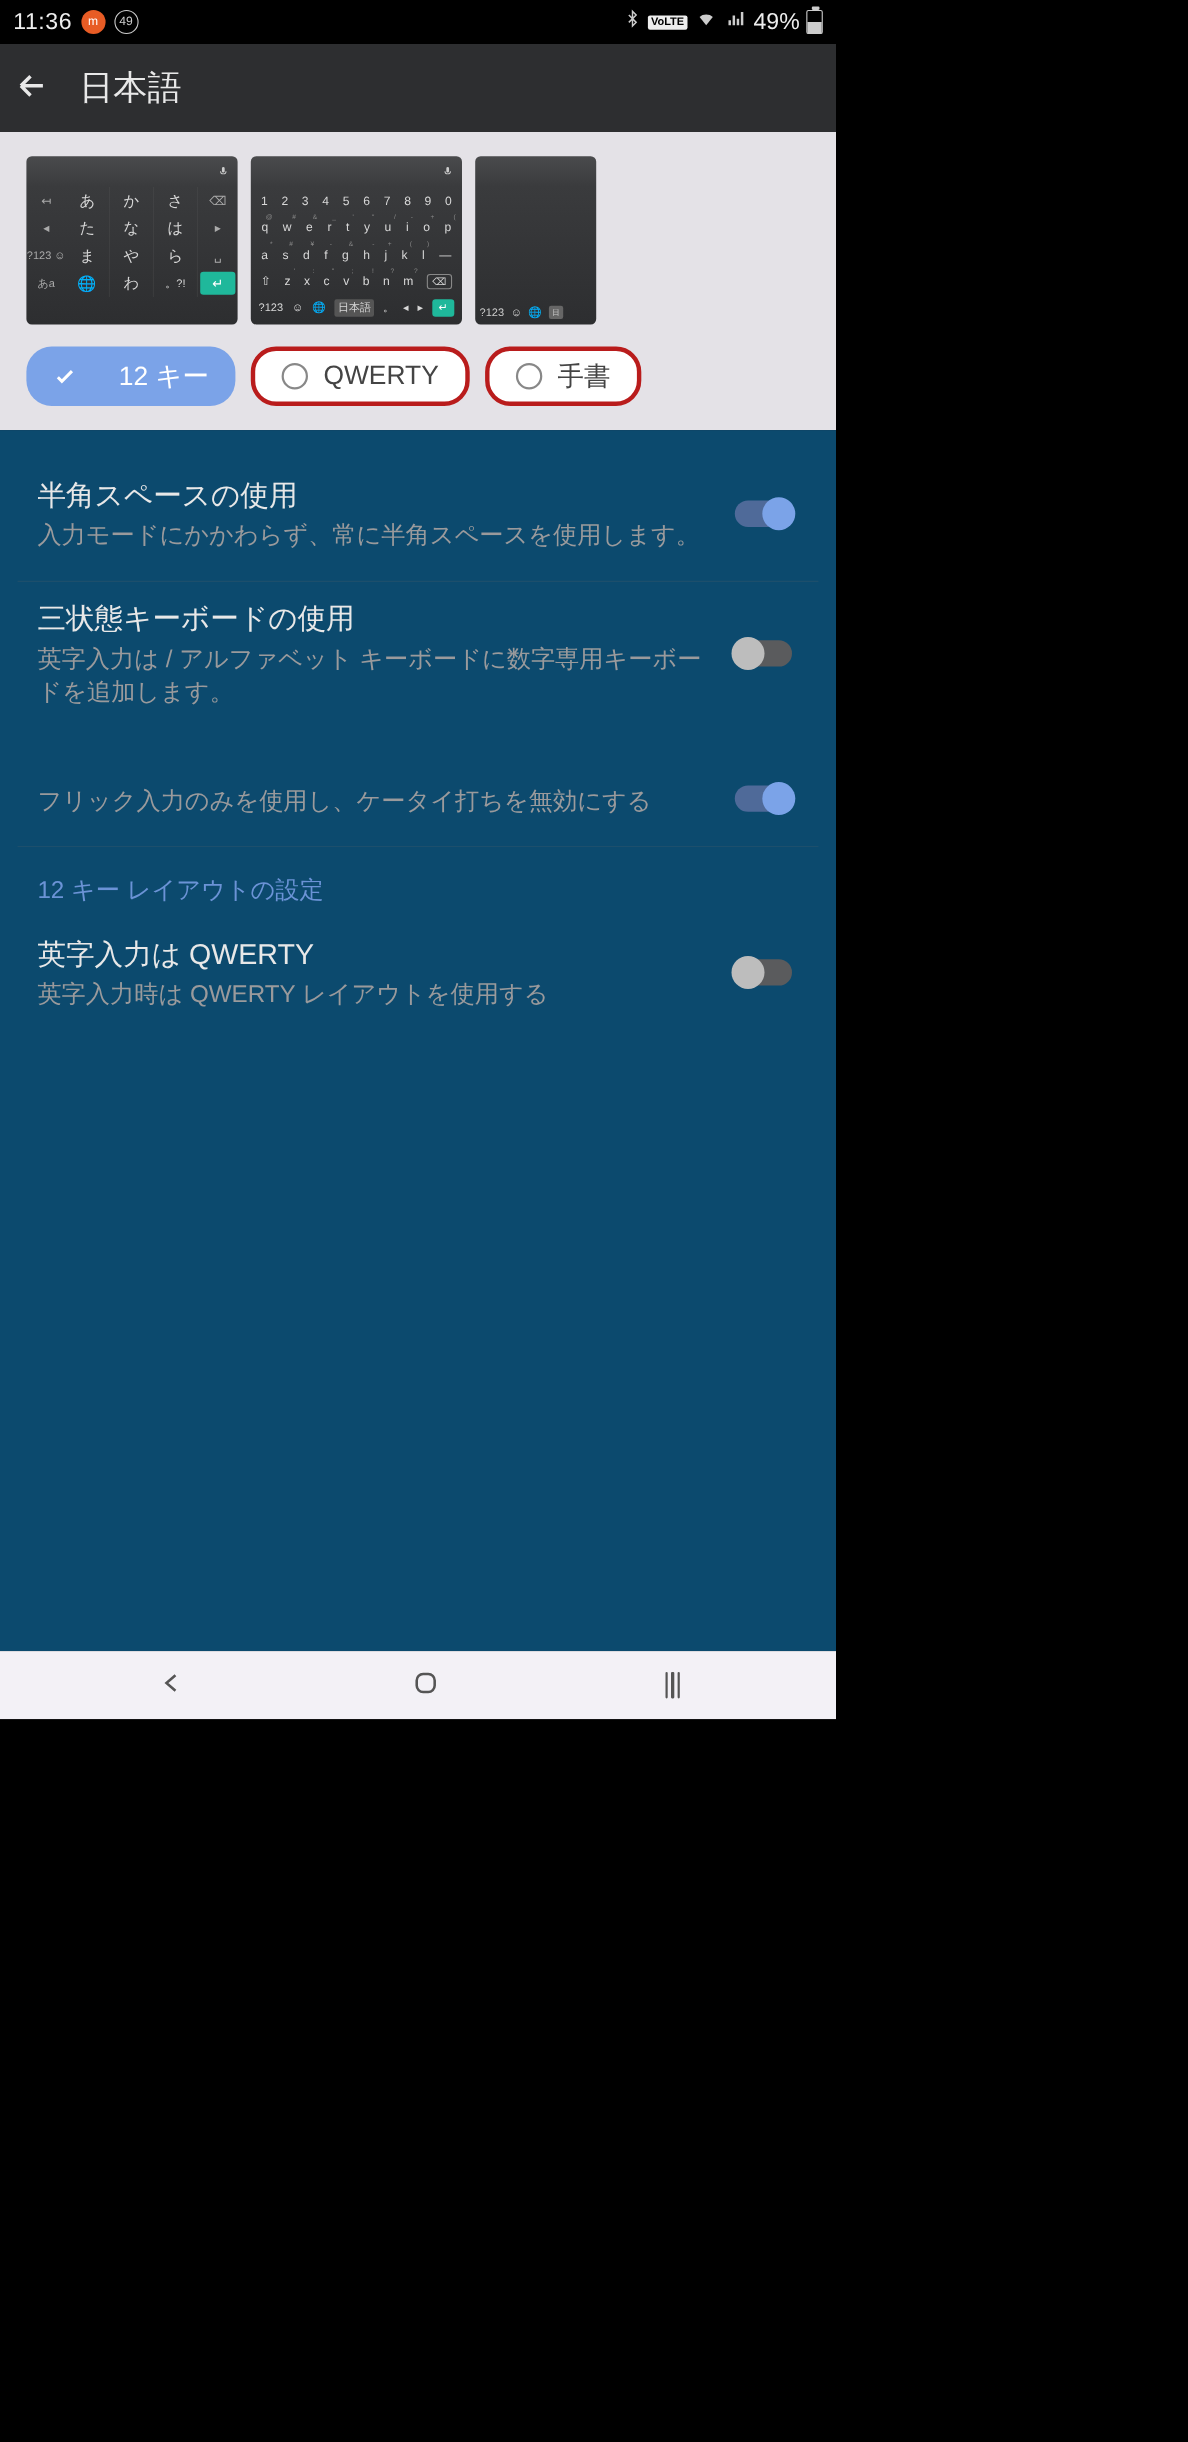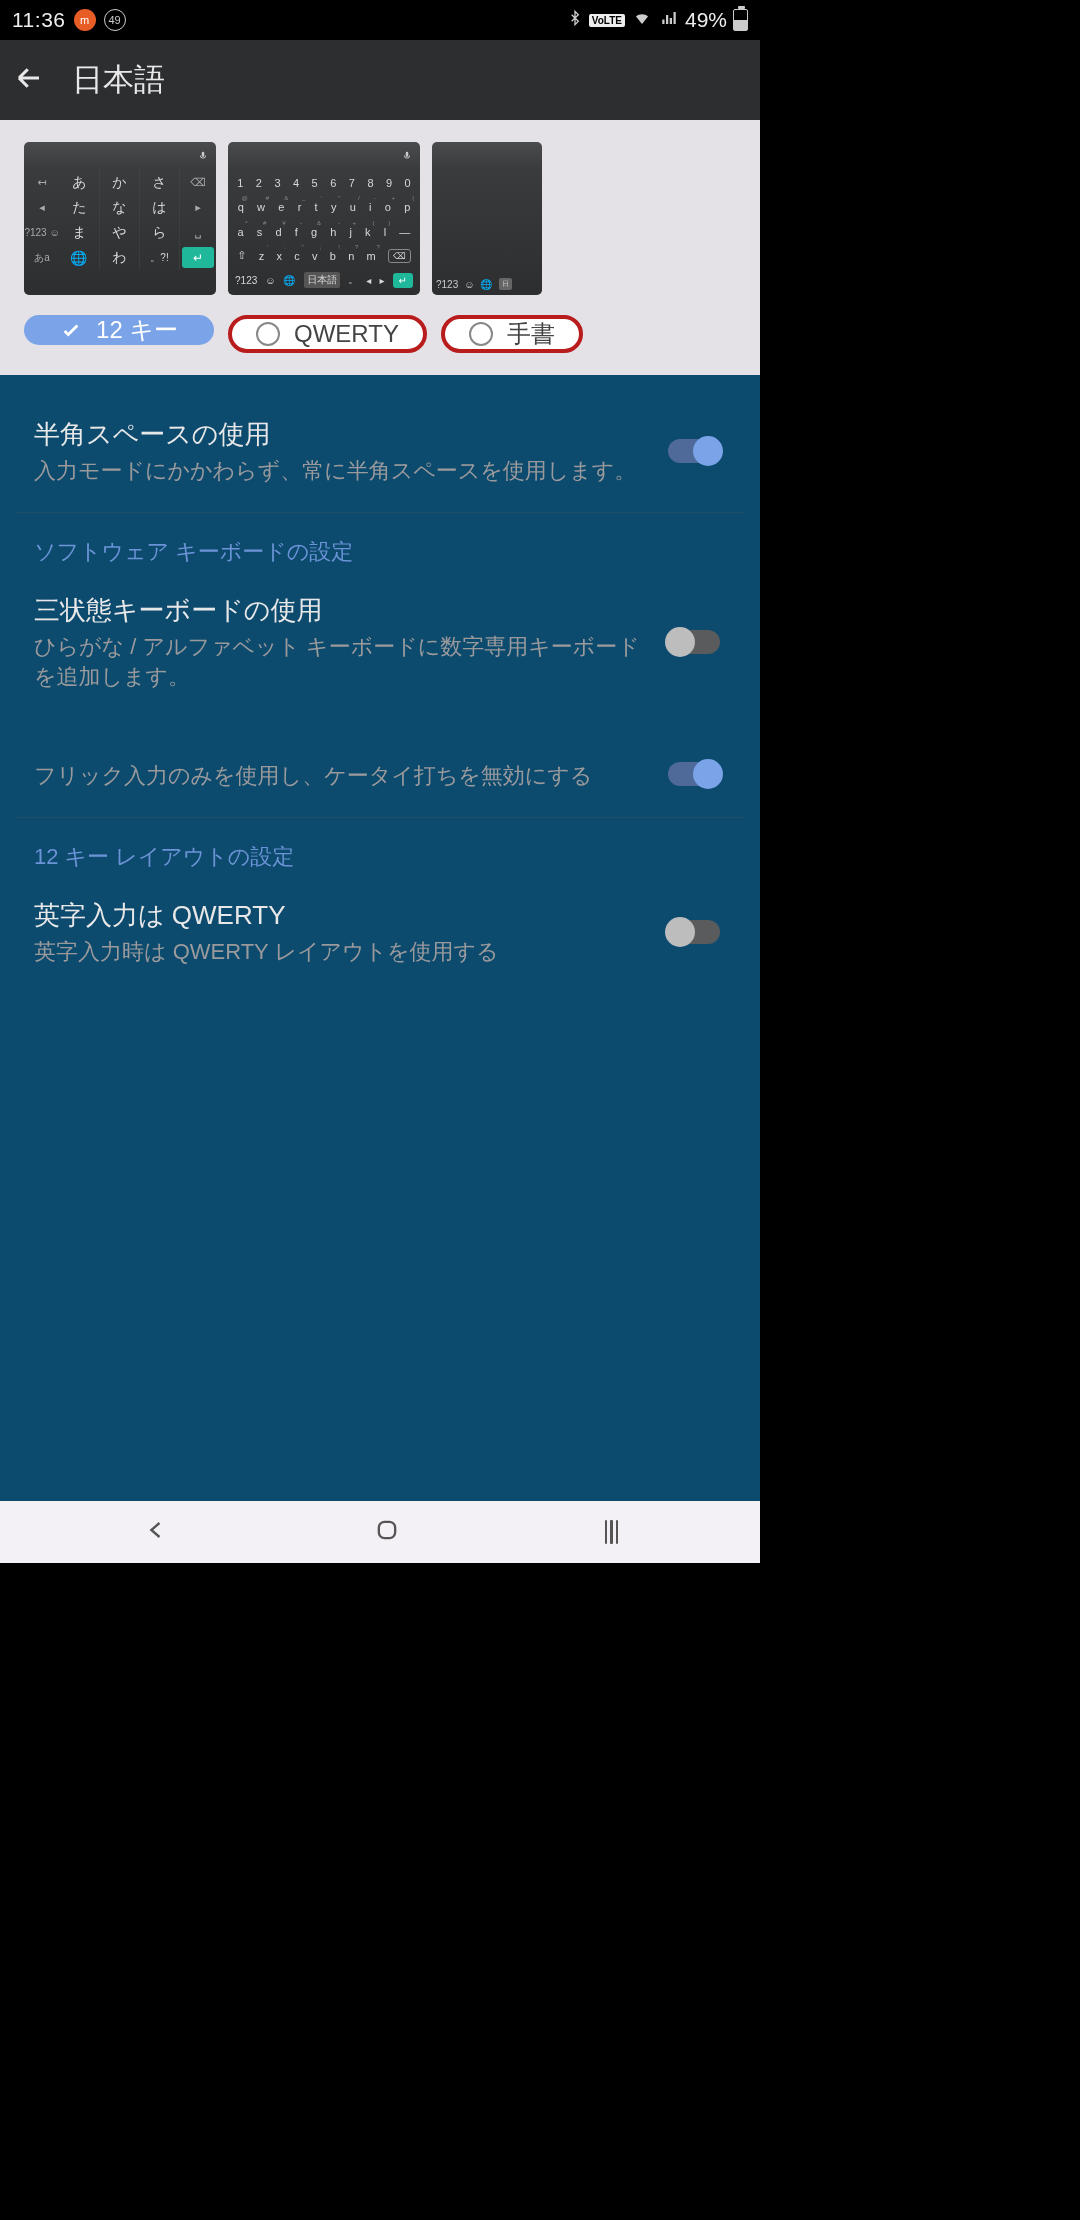--- a/index.html
+++ b/index.html
@@ -42,21 +42,21 @@
   .kp-qw .enterq { background: #1fb89b; border-radius: 3px; padding: 2px 6px; color: #fff; font-size: 10px; }
   .kp-qw .tag { background: #555; font-size: 7px; padding: 1px 3px; border-radius: 2px; }
   .kp-qw .row5 span { font-size: 10px; }
   .kp-qw .bksp { border: 1px solid #888; border-radius: 3px; padding: 1px 4px; font-size: 9px; }
 
   .thumb3 { width: 110px; min-width:110px; }
   .thumb3 .bottom { margin-top: auto; height: 22px; display: flex; align-items: center; gap: 6px; padding: 0 4px; color: #ccc; font-size: 10px; }
   .thumb3 .bottom .tag { background: #666; font-size: 7px; padding: 1px 3px; border-radius: 2px; }
 
   .chips { display: flex; gap: 14px; margin-top: 20px; }
-  .chip { height: 30px; border-radius: 23px; display: flex; align-items: center; justify-content: center; gap: 14px; font-size: 24px; padding: 15px 24px; min-width: 190px; }
+  .chip { height: 54px; border-radius: 23px; display: flex; align-items: center; justify-content: space-between; gap: 14px; font-size: 24px; padding: 15px 24px; min-width: 190px; }
   .chip-selected { background: #7ba3e8; color: #fff; }
   .chip-selected svg { width: 22px; height: 22px; stroke: #fff; }
   .chip-unselected { background: #fff; color: #444; border: 4px solid #b91c1c; }
   .chip-unselected .radio { width: 24px; height: 24px; border: 2.5px solid #888; border-radius: 50%; }
   .chip3 { min-width: 110px; }
 
   
   .settings { flex: 1; background: #0c4a6e; padding: 16px; }
   .setting-row { display: flex; align-items: center; padding: 26px 24px 26px 18px; border-bottom: 1px solid rgba(100,100,100,0.2); }
   .setting-row.noborder { border-bottom: none; }
@@ -256,26 +256,25 @@
     <div class="setting-row">
       <div class="setting-text">
         <div class="setting-title">半角スペースの使用</div>
         <div class="setting-sub">入力モードにかかわらず、常に半角スペースを使用します。</div>
       </div>
       <div class="switch on">
           <div class="knob"></div>
         </div>
     </div>
 
-    <div class="section-header">ソフトウェア キーボードの設定</div>
 
     <div class="setting-row noborder with-header">
       <div class="setting-text">
         <div class="setting-title">三状態キーボードの使用</div>
-        <div class="setting-sub">ひらがな / アルファベット キーボードに数字専用キーボードを追加します。</div>
+        <div class="setting-sub">英字入力は / アルファベット キーボードに数字専用キーボードを追加します。</div>
       </div>
       <div class="switch off">
           <div class="knob"></div>
         </div>
     </div>
 
     <div class="setting-row" style="padding-top:40px;">
       <div class="setting-text">
         <div class="setting-sub">フリック入力のみを使用し、ケータイ打ちを無効にする</div>
       </div>

